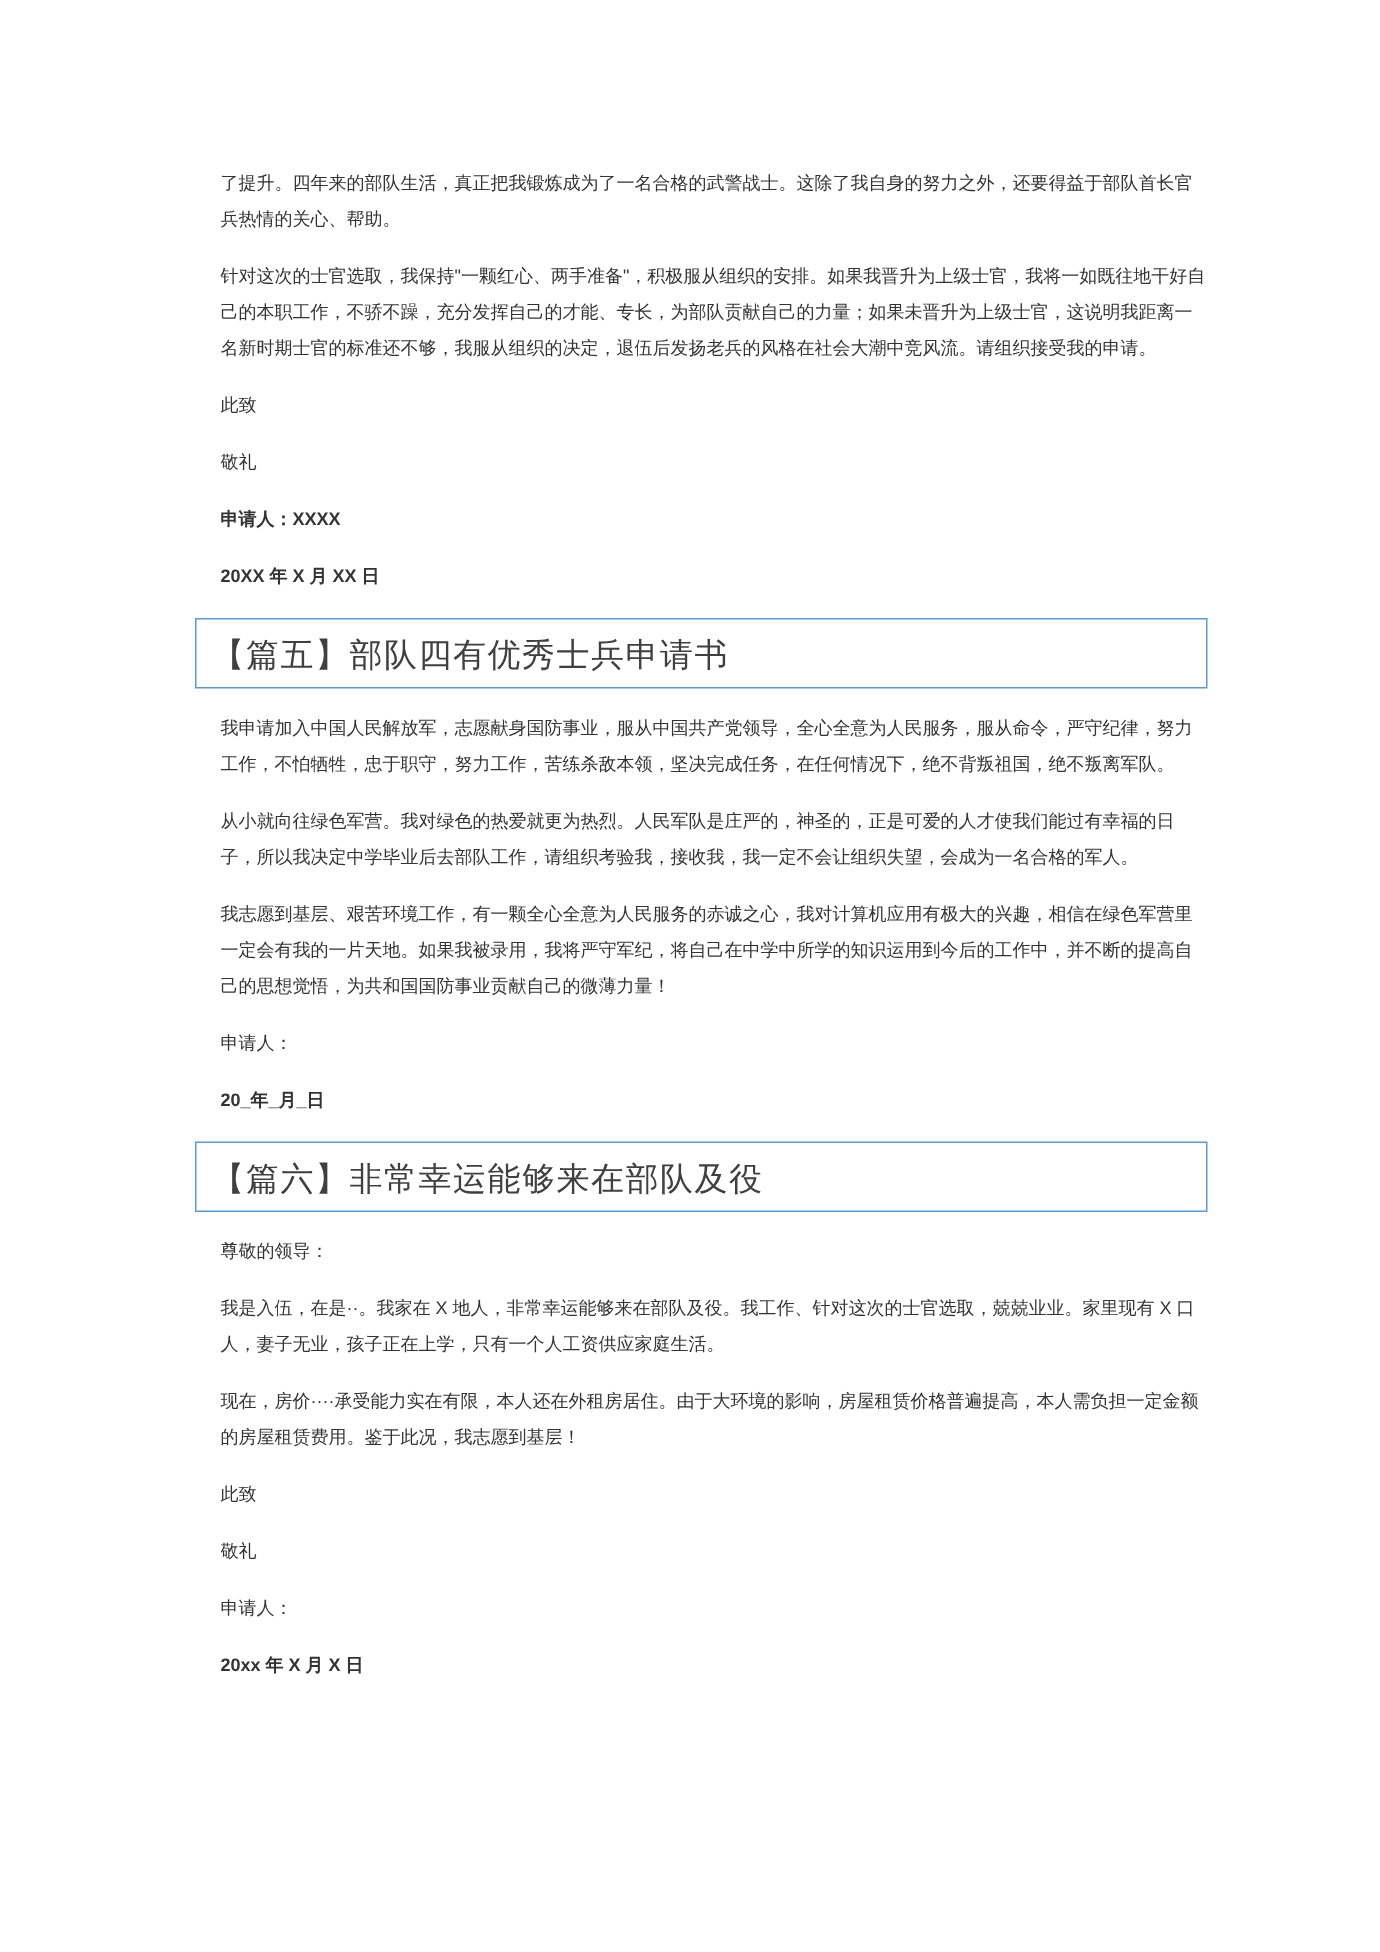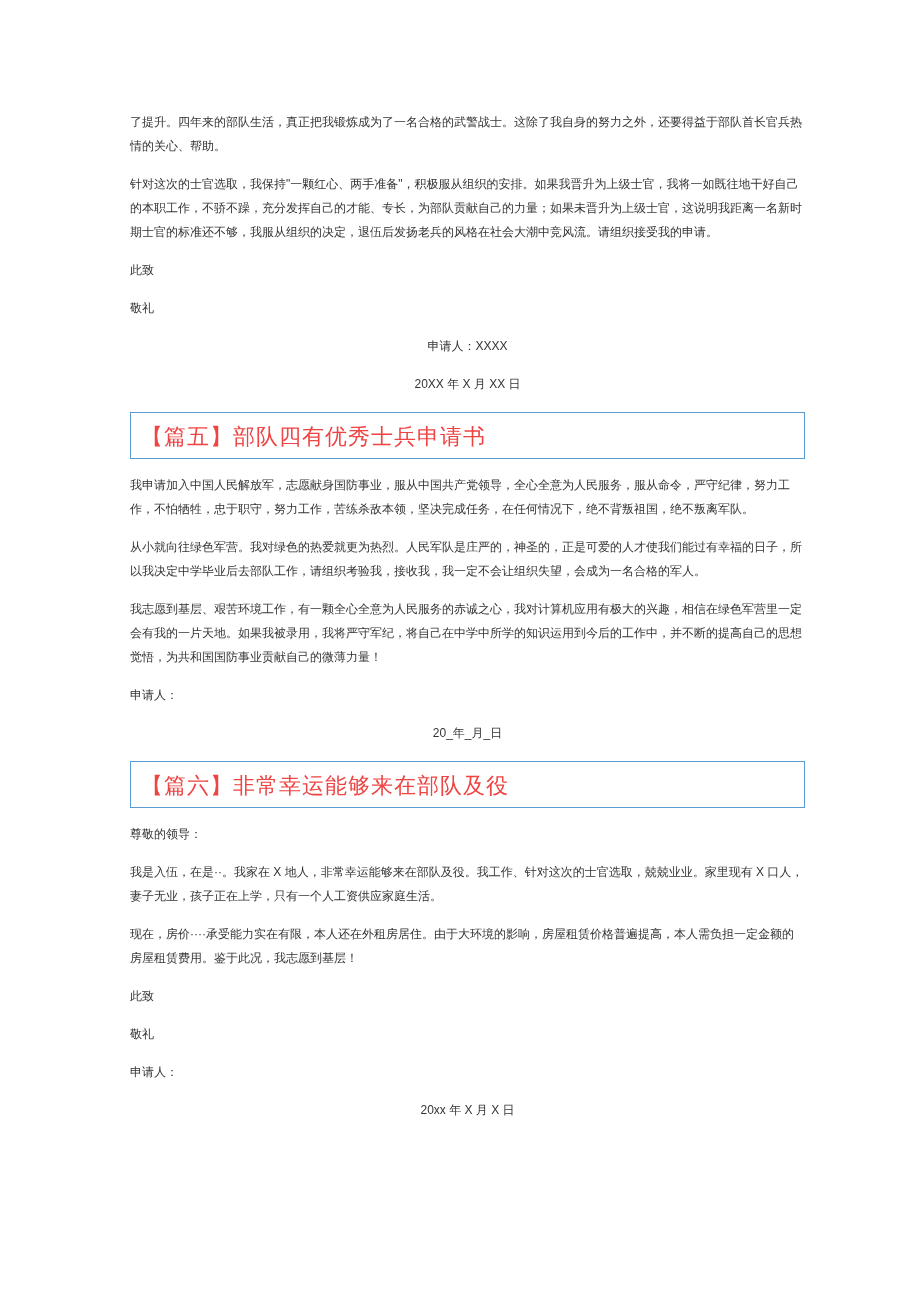--- a/index.html
+++ b/index.html
@@ -7,36 +7,35 @@
     font-size: 12px;
     color: #333;
     background: #fff;
     margin: 0;
     padding: 110px 115px 40px 130px;
     line-height: 1.6;
     width: 920px;
     box-sizing: border-box;
   }
   p {
-    margin: 0 0 14px 0;
+    margin: 0 0 14px 17px;
     line-height: 2.0;
   }
   .section-title {
     font-family: SimSun, serif;
     font-size: 22px;
-    color: #ef4444;
+    color: #404040;
     border: 1px solid #5B9BD5;
     padding: 6px 10px 4px 10px;
     margin: 16px 0 14px 0;
     font-weight: normal;
     letter-spacing: 1px;
   }
   .bold {
-    font-weight: normal;
-    text-align: center;
+    font-weight: bold;
   }
 </style>
 </head>
 <body>
 
 <p>了提升。四年来的部队生活，真正把我锻炼成为了一名合格的武警战士。这除了我自身的努力之外，还要得益于部队首长官兵热情的关心、帮助。</p>
 <p>针对这次的士官选取，我保持"一颗红心、两手准备"，积极服从组织的安排。如果我晋升为上级士官，我将一如既往地干好自己的本职工作，不骄不躁，充分发挥自己的才能、专长，为部队贡献自己的力量；如果未晋升为上级士官，这说明我距离一名新时期士官的标准还不够，我服从组织的决定，退伍后发扬老兵的风格在社会大潮中竞风流。请组织接受我的申请。</p>
 <p>此致</p>
 <p>敬礼</p>
 <p class="bold">申请人：XXXX</p>

